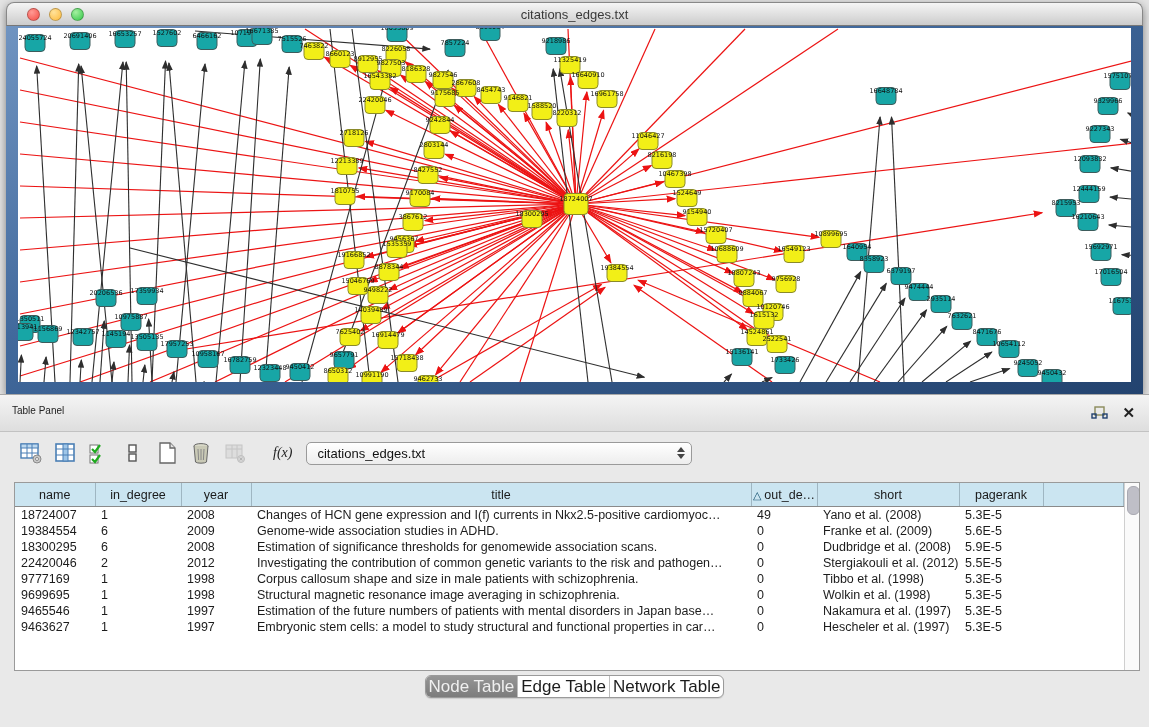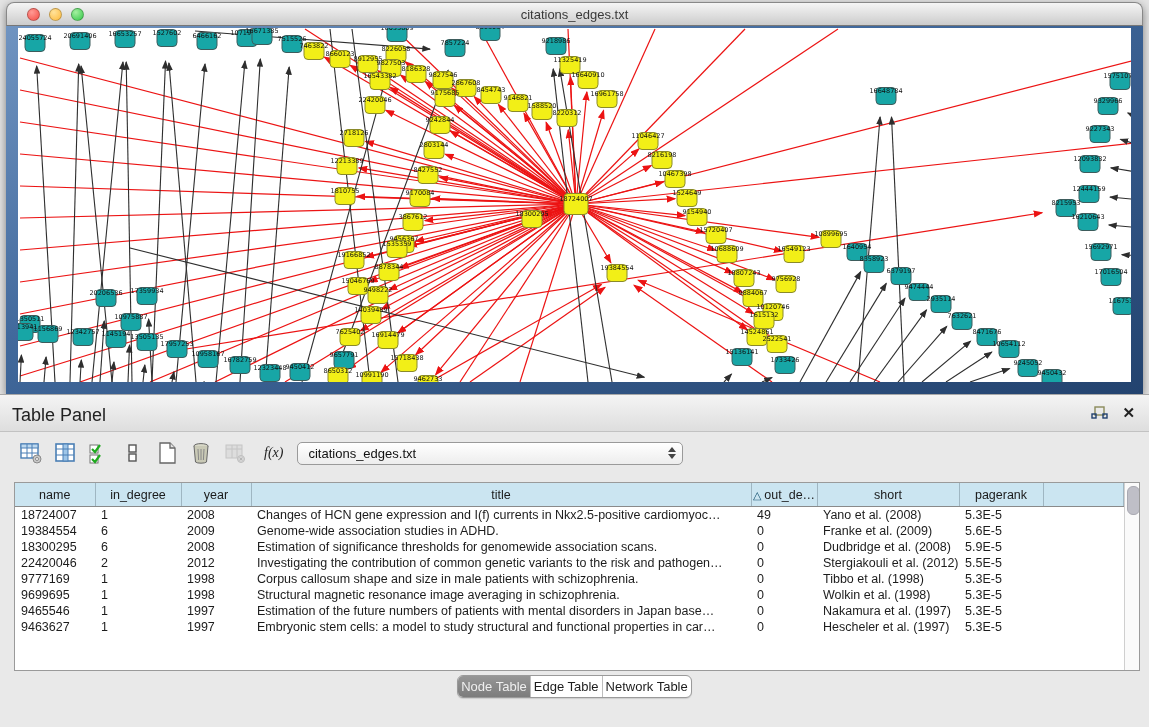--- a/index.html
+++ b/index.html
@@ -19,47 +19,47 @@
   .gnode{stroke:#5c5c5c;stroke-width:1}
   .gnode.y{fill:#f2ef17;stroke:#8a8a2a}
   .gnode.t{fill:#17a6a6;stroke:#3d5c5c}
   .glabel{font-family:"DejaVu Sans",sans-serif;font-size:6.5px;fill:#111}
   .e-red{stroke:#ec1313;stroke-width:1.2;fill:none}
   .e-black{stroke:#2e2e2e;stroke-width:1.1;fill:none}
 
   
   .table-panel{position:absolute;left:0;top:394px;width:1149px;height:333px;background:#e9e9e9}
   .panel-header{height:38px;background:linear-gradient(#f4f4f4,#dedede);border-top:1px solid #a8a8a8;border-bottom:1px solid #c2c2c2;box-sizing:border-box;position:relative}
-  .panel-title{position:absolute;left:12px;top:10px;font-size:18px;color:#222}
+  .panel-title{position:absolute;left:12px;top:10px;font-size:10px;color:#222}
   .panel-header-icons{position:absolute;right:14px;top:9px;display:flex;gap:14px;align-items:center}
   .float-btn svg{display:block}
   .close-btn{font-size:15px;font-weight:bold;color:#222;line-height:18px;cursor:default}
 
   .toolbar{height:42px;display:flex;align-items:center;padding-left:18px}
   .tool-btn{width:26px;height:26px;margin-right:8px;display:flex;align-items:center;justify-content:center}
   .tool-btn.disabled{opacity:.45}
-  .fx-btn{font-family:"Liberation Serif",serif;font-style:italic;font-size:14px;color:#222;margin-right:14px;margin-left:8px}
+  .fx-btn{font-family:"Liberation Serif",serif;font-style:italic;font-size:14px;color:#222;margin-right:14px;margin-left:17px}
   .combo{width:386px;height:23px;background:linear-gradient(#ffffff,#ededed);border:1px solid #9a9a9a;border-radius:5px;display:flex;align-items:center;padding:0 6px 0 10px;font-size:13px;color:#111;box-sizing:border-box}
   .combo-label{flex:1;overflow:hidden;white-space:nowrap}
   .combo-arrows{display:flex;flex-direction:column;gap:2px;align-items:center}
   .combo-arrows i{display:block;width:0;height:0;border-left:4px solid transparent;border-right:4px solid transparent}
   .combo-arrows .up{border-bottom:5px solid #444}
   .combo-arrows .dn{border-top:5px solid #444}
 
   .table-wrap{position:absolute;left:14px;right:9px;top:88px;bottom:56px;background:#fff;border:1px solid #9a9a9a;display:flex;overflow:hidden}
   .data-table{border-collapse:collapse;table-layout:fixed;font-size:12.5px;flex:1;align-self:flex-start;width:calc(100% - 16px)}
   .data-table th{background:#cbe5f1;border-right:1px solid #9fb6c2;border-bottom:1px solid #8a8a8a;font-weight:normal;height:21px;font-size:12.5px;color:#1a1a1a;overflow:hidden;white-space:nowrap}
   .data-table td{height:16px;padding:0 6px;white-space:nowrap;overflow:hidden;color:#1c1c1c}
   .sort-glyph{color:#14506e;margin-right:3px;font-size:11px}
   .vscroll{width:16px;border-left:1px solid #cfcfcf;background:#fafafa;position:relative}
   .vthumb{position:absolute;top:3px;left:2px;width:11px;height:27px;border-radius:6px;background:#bfbfc7;border:1px solid #a9a9b2}
 
   .tabs{position:absolute;left:0;right:0;bottom:29px;display:flex;justify-content:center}
   .seg{display:flex;border:1px solid #9a9a9a;border-radius:6px;overflow:hidden;background:#fff;height:21px;box-shadow:0 1px 1px rgba(0,0,0,.12)}
-  .seg-item{padding:0 3px;line-height:21px;font-size:13px;color:#1d1d1d;border-left:1px solid #bdbdbd}
+  .seg-item{padding:0 3px;line-height:21px;font-size:17px;color:#1d1d1d;border-left:1px solid #bdbdbd}
   .seg-item:first-child{border-left:none}
   .seg-item.selected{background:linear-gradient(#969696,#7c7c7c);color:#efefef}
 
   .status-bar{position:absolute;left:0;right:0;bottom:0;height:28px;background:linear-gradient(#e8e8e8,#cdcdcd);border-top:1px solid #9f9f9f;box-sizing:border-box;display:flex;align-items:center;justify-content:flex-end;padding-right:12px;gap:7px;font-size:11.5px;color:#1f1f1f}
   .mem-dot{width:13px;height:13px;border-radius:50%;background:radial-gradient(circle at 35% 30%,#8cf08c,#2db32d);border:1px solid #5f8a5f}
 </style>
 </head>
 <body>
 
 <div class="graph-window">

